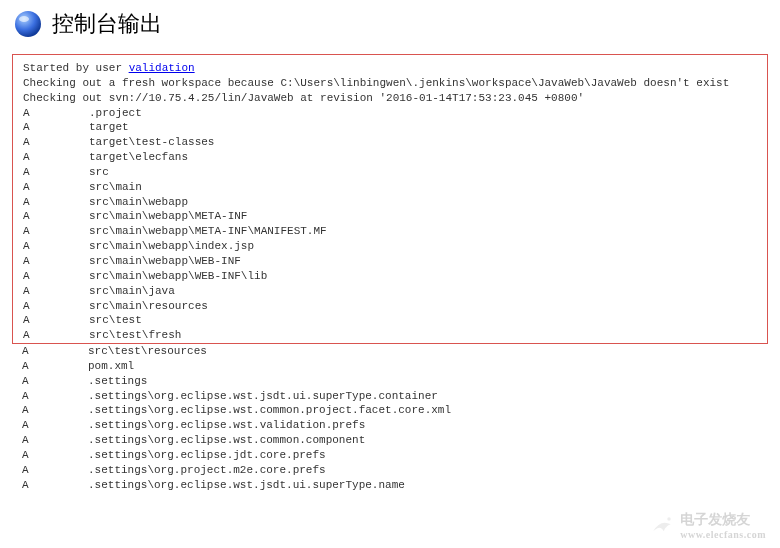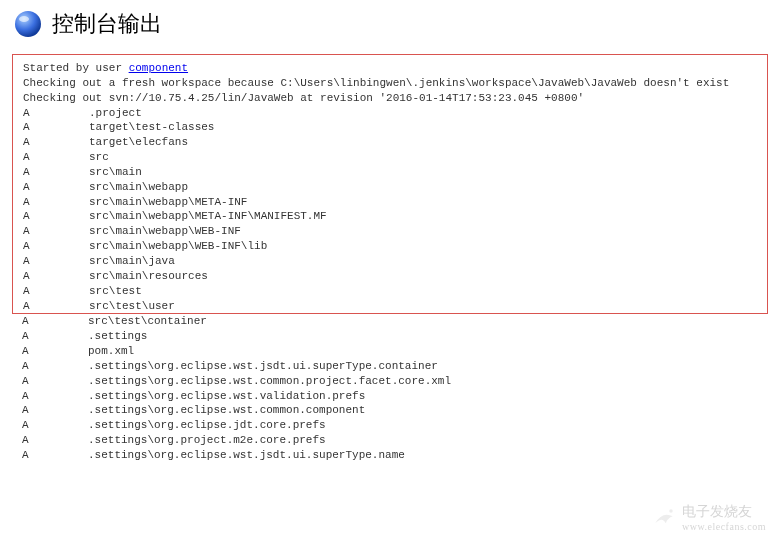--- a/index.html
+++ b/index.html
@@ -47,27 +47,28 @@
       line-height: 1.35;
       color: #333;
     }
     .link {
       color: #0000EE;
       text-decoration: underline;
       cursor: pointer;
     }
     .watermark {
       position: absolute;
-      bottom: 16px;
+      bottom: 8px;
       right: 14px;
       display: flex;
       align-items: flex-end;
       opacity: 0.35;
       color: #888;
       font-size: 14px;
+      font-weight: bold;
     }
     .watermark svg {
       width: 28px;
       height: 28px;
       margin-right: 4px;
     }
     .watermark .wm-url {
       font-size: 10px;
       letter-spacing: 0.5px;
     }
@@ -86,48 +87,50 @@
         </radialGradient>
       </defs>
       <circle cx="16" cy="16" r="13" fill="url(#g1)"></circle>
       <ellipse cx="12" cy="11" rx="5" ry="3" fill="#ffffff" opacity="0.6"></ellipse>
     </svg>
   </span>
   <h1 class="title">控制台输出</h1>
 </div>
 
 <div class="console-box">
-  <div class="console-line"><span>Started by user </span><a class="link">component</a></div>
+  <div class="console-line"><span>Started by user </span><a class="link">validation</a></div>
   <div id="boxed-pre">
       <div class="console-line">Checking out a fresh workspace because C:\Users\linbingwen\.jenkins\workspace\JavaWeb\JavaWeb doesn't exist</div>
       <div class="console-line">Checking out svn://10.75.4.25/lin/JavaWeb at revision '2016-01-14T17:53:23.045 +0800'</div>
     </div>
   <div id="boxed-rows">
       <div class="console-line">A         .project</div>
+      <div class="console-line">A         target</div>
       <div class="console-line">A         target\test-classes</div>
       <div class="console-line">A         target\elecfans</div>
       <div class="console-line">A         src</div>
       <div class="console-line">A         src\main</div>
       <div class="console-line">A         src\main\webapp</div>
       <div class="console-line">A         src\main\webapp\META-INF</div>
       <div class="console-line">A         src\main\webapp\META-INF\MANIFEST.MF</div>
+      <div class="console-line">A         src\main\webapp\index.jsp</div>
       <div class="console-line">A         src\main\webapp\WEB-INF</div>
       <div class="console-line">A         src\main\webapp\WEB-INF\lib</div>
       <div class="console-line">A         src\main\java</div>
       <div class="console-line">A         src\main\resources</div>
       <div class="console-line">A         src\test</div>
-      <div class="console-line">A         src\test\user</div>
+      <div class="console-line">A         src\test\fresh</div>
     </div>
 </div>
 
 <div class="console-rest">
   <div id="after-rows">
-      <div class="console-line">A         src\test\container</div>
+      <div class="console-line">A         src\test\resources</div>
+      <div class="console-line">A         pom.xml</div>
       <div class="console-line">A         .settings</div>
-      <div class="console-line">A         pom.xml</div>
       <div class="console-line">A         .settings\org.eclipse.wst.jsdt.ui.superType.container</div>
       <div class="console-line">A         .settings\org.eclipse.wst.common.project.facet.core.xml</div>
       <div class="console-line">A         .settings\org.eclipse.wst.validation.prefs</div>
       <div class="console-line">A         .settings\org.eclipse.wst.common.component</div>
       <div class="console-line">A         .settings\org.eclipse.jdt.core.prefs</div>
       <div class="console-line">A         .settings\org.project.m2e.core.prefs</div>
       <div class="console-line">A         .settings\org.eclipse.wst.jsdt.ui.superType.name</div>
     </div>
 
 </div>

